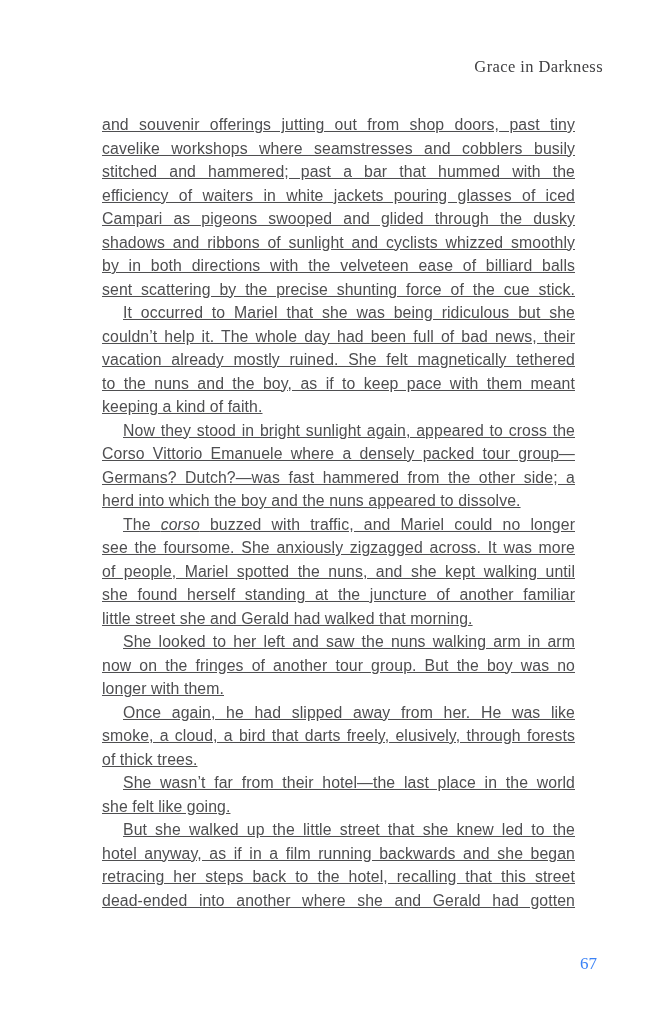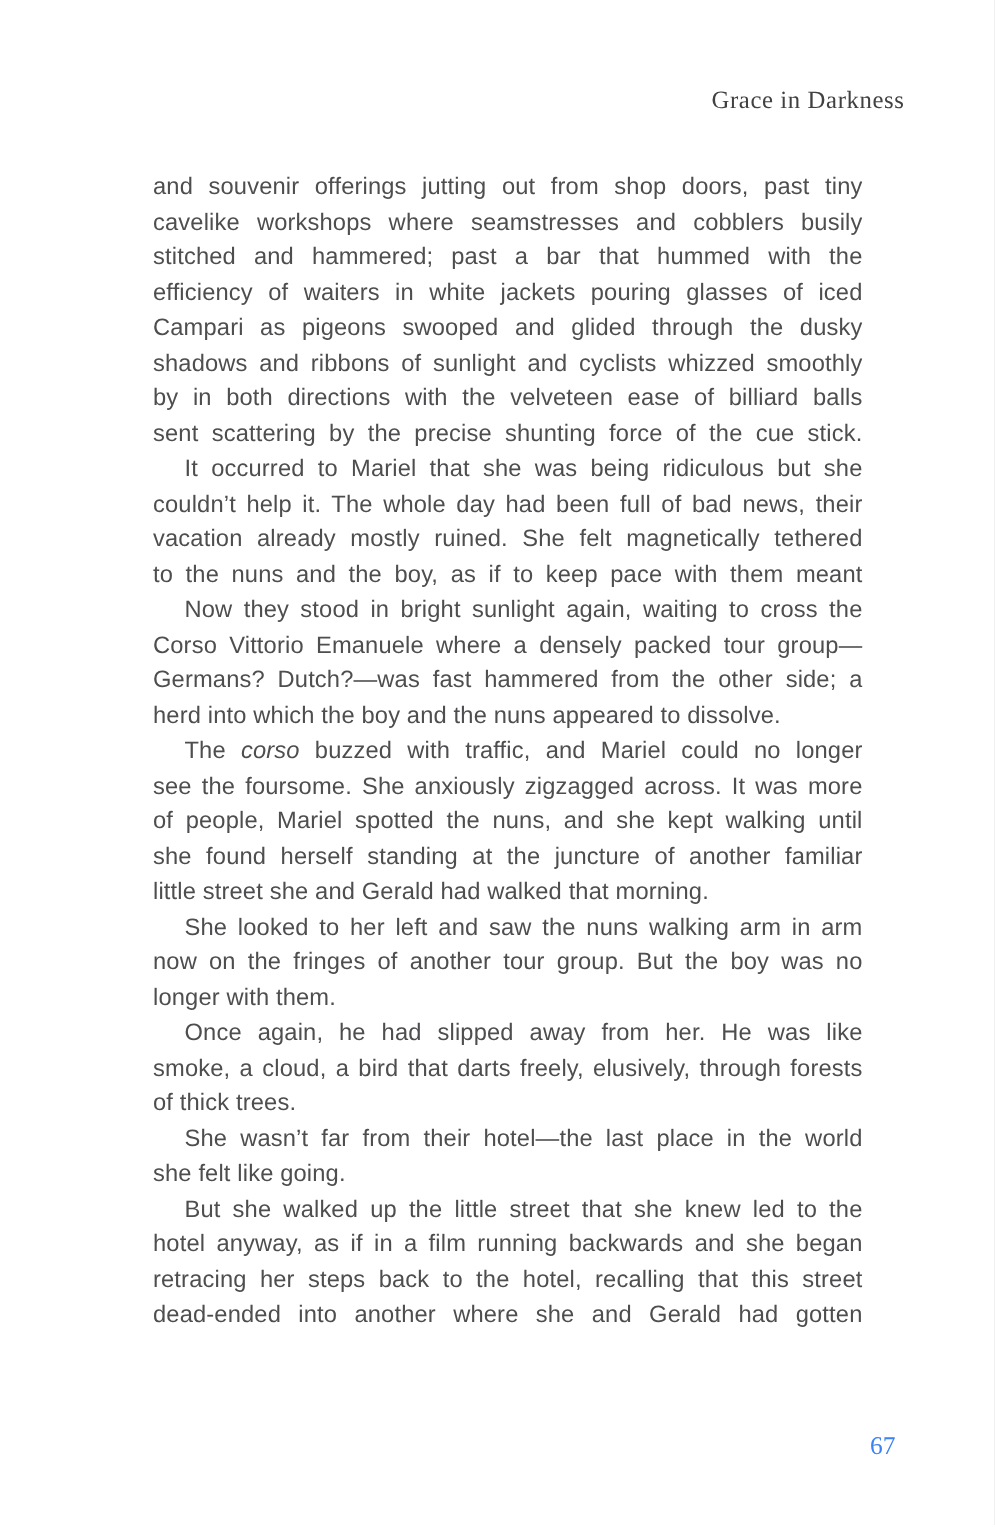--- a/index.html
+++ b/index.html
@@ -26,21 +26,21 @@
   .body-text {
     position: absolute;
     left: 102px;
     top: 113px;
     width: 473px;
     color: #4e4e50;
     font-size: 15.8px;
     line-height: 23.5px;
     letter-spacing: 0.1px;
   }
-  .para { margin: 0; }
+  .para { margin: 0; text-decoration: underline; }
   .line {
     text-align: justify;
     text-align-last: justify;
     height: 23.5px;
     overflow: hidden;
   }
   .line.endline { text-align-last: left; }
   .line.indent { text-indent: 21px; }
   .line em { font-style: italic; margin-top: 18px; }
   .page-number {
@@ -67,23 +67,24 @@
         <div class="line" style=""><span>Campari as pigeons swooped and glided through the dusky</span></div>
         <div class="line" style=""><span>shadows and ribbons of sunlight and cyclists whizzed smoothly</span></div>
         <div class="line" style=""><span>by in both directions with the velveteen ease of billiard balls</span></div>
         <div class="line" style=""><span>sent scattering by the precise shunting force of the cue stick.</span></div>
       </div>
       <div class="para">
         <div class="line indent" style=""><span>It occurred to Mariel that she was being ridiculous but she</span></div>
         <div class="line" style=""><span>couldn’t help it. The whole day had been full of bad news, their</span></div>
         <div class="line" style=""><span>vacation already mostly ruined. She felt magnetically tethered</span></div>
         <div class="line" style=""><span>to the nuns and the boy, as if to keep pace with them meant</span></div>
+        <div class="line endline" style=""><span>keeping a kind of faith.</span></div>
       </div>
       <div class="para">
-        <div class="line indent" style=""><span>Now they stood in bright sunlight again, waiting to cross the</span></div>
+        <div class="line indent" style=""><span>Now they stood in bright sunlight again, appeared to cross the</span></div>
         <div class="line" style=""><span>Corso Vittorio Emanuele where a densely packed tour group—</span></div>
         <div class="line" style=""><span>Germans? Dutch?—was fast hammered from the other side; a</span></div>
         <div class="line endline" style=""><span>herd into which the boy and the nuns appeared to dissolve.</span></div>
       </div>
       <div class="para">
         <div class="line indent" style=""><span>The </span><em>corso</em><span> buzzed with traffic, and Mariel could no longer</span></div>
         <div class="line" style=""><span>see the foursome. She anxiously zigzagged across. It was more</span></div>
         <div class="line" style=""><span>of people, Mariel spotted the nuns, and she kept walking until</span></div>
         <div class="line" style=""><span>she found herself standing at the juncture of another familiar</span></div>
         <div class="line endline" style=""><span>little street she and Gerald had walked that morning.</span></div>

